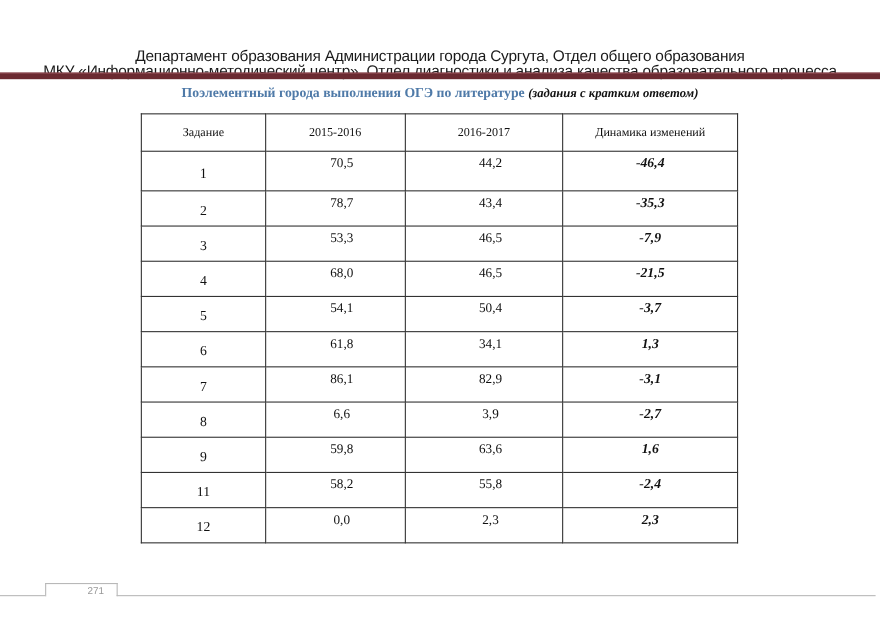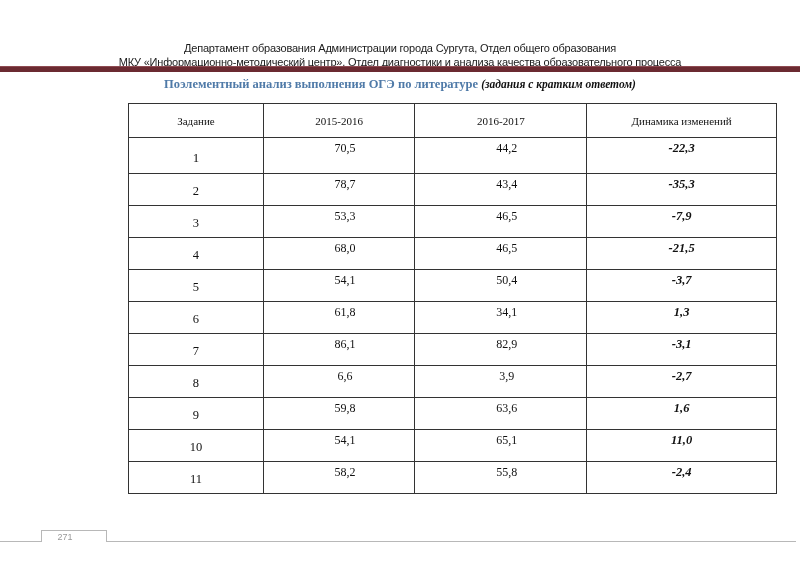--- a/index.html
+++ b/index.html
@@ -1,55 +1,55 @@
 <!DOCTYPE html>
 <html><head>
 <meta charset="utf-8">
 <style>
   html, body { margin: 0; padding: 0; background: #ffffff; }
   body { width: 800px; height: 566px; position: relative; overflow: hidden; font-family: "Liberation Serif", serif; color: #111; }
   .hdr-line1, .hdr-line2 {
     position: absolute; left: 0; width: 800px; text-align: center;
     font-family: "Liberation Sans Narrow", "Liberation Sans", sans-serif;
-    font-size: 11px; letter-spacing: -0.2px; color: #1a1a1a;
+    font-size: 14px; letter-spacing: -0.2px; color: #1a1a1a;
   }
   .hdr-line1 { top: 42px; }
   .hdr-line2 { top: 56px; }
   .hdr-bar { position: absolute; left: 0; top: 66px; width: 800px; height: 5px; background: #6b2a31; border-top: 1px solid #8e4a52; }
   .title { position: absolute; top: 77px; left: 0; width: 800px; text-align: center; font-size: 12.5px; font-family: "Liberation Serif", serif; }
   .title .main { color: #4f7aa8; font-weight: bold; }
   .title .sub { color: #111; font-weight: bold; font-style: italic; font-size: 11.5px; }
   table.grid {
-    position: absolute; left: 128px; top: 103px; width: 649px;
+    position: absolute; left: 128px; top: 103px; width: 543px;
     border-collapse: collapse; font-family: "Liberation Serif", serif; font-size: 12px;
   }
   table.grid td, table.grid th {
     border: 1px solid #333; text-align: center; padding: 0; font-weight: normal;
   }
   table.grid tr.head th { height: 33px; font-size: 11px; }
   table.grid tr.row td { height: 27px; vertical-align: top; }
   table.grid tr.row.first td { height: 31px; }
   table.grid td.task { vertical-align: middle !important; font-size: 12.5px; padding-top: 4px; }
   table.grid td.val { padding-top: 3px; padding-left: 12px; }
   table.grid td.delta { font-weight: bold; font-style: italic; padding-top: 3px; font-size: 12.5px; }
   table.grid tr.row.first td.task { font-size: 13px; }
   col.c1 { width: 113px; } col.c2 { width: 127px; } col.c3 { width: 144px; } col.c4 { width: 159px; }
   .footer-line { position: absolute; top: 541px; height: 1px; background: #b8b8b8; }
   .footer-tab { position: absolute; left: 41px; top: 530px; width: 64px; height: 11px; border: 1px solid #b8b8b8; border-bottom: none; background: #fff; }
-  .page-num { position: absolute; left: 32px; top: 532px; width: 66px; text-align: center; font-family: "Liberation Sans", sans-serif; font-size: 9px; color: #999; }
+  .page-num { position: absolute; left: 54px; top: 532px; width: 66px; text-align: center; font-family: "Liberation Sans", sans-serif; font-size: 9px; color: #999; }
 </style>
 </head>
 <body>
 
 <div class="hdr-line1">Департамент образования Администрации города Сургута, Отдел общего образования</div>
 <div class="hdr-line2">МКУ «Информационно-методический центр», Отдел диагностики и анализа качества образовательного процесса</div>
 <div class="hdr-bar"></div>
 
 <div class="title">
-  <span class="main">Поэлементный анализ выполнения ОГЭ по литературе</span>
+  <span class="main">Поэлементный города выполнения ОГЭ по литературе</span>
   <span class="sub">(задания с кратким ответом)</span>
 </div>
 
 <table class="grid">
   <colgroup>
       <col class="c1">
       <col class="c2">
       <col class="c3">
       <col class="c4">
     </colgroup>
@@ -59,21 +59,21 @@
       <th>2015-2016</th>
       <th>2016-2017</th>
       <th>Динамика изменений</th>
     </tr>
   </thead>
   <tbody id="tbody">
       <tr class="row first">
         <td class="task">1</td>
         <td class="val">70,5</td>
         <td class="val">44,2</td>
-        <td class="delta">-22,3</td>
+        <td class="delta">-46,4</td>
       </tr>
       <tr class="row">
         <td class="task">2</td>
         <td class="val">78,7</td>
         <td class="val">43,4</td>
         <td class="delta">-35,3</td>
       </tr>
       <tr class="row">
         <td class="task">3</td>
         <td class="val">53,3</td>
@@ -110,30 +110,30 @@
         <td class="val">3,9</td>
         <td class="delta">-2,7</td>
       </tr>
       <tr class="row">
         <td class="task">9</td>
         <td class="val">59,8</td>
         <td class="val">63,6</td>
         <td class="delta">1,6</td>
       </tr>
       <tr class="row">
-        <td class="task">10</td>
-        <td class="val">54,1</td>
-        <td class="val">65,1</td>
-        <td class="delta">11,0</td>
-      </tr>
-      <tr class="row">
         <td class="task">11</td>
         <td class="val">58,2</td>
         <td class="val">55,8</td>
         <td class="delta">-2,4</td>
+      </tr>
+      <tr class="row">
+        <td class="task">12</td>
+        <td class="val">0,0</td>
+        <td class="val">2,3</td>
+        <td class="delta">2,3</td>
       </tr>
     </tbody>
 </table>
 
 <div class="footer-line" style="left:0;width:42px;"></div>
 <div class="footer-tab"></div>
 <div class="footer-line" style="left:106px;width:690px;"></div>
 <div class="page-num">271</div>
 
 </body></html>

